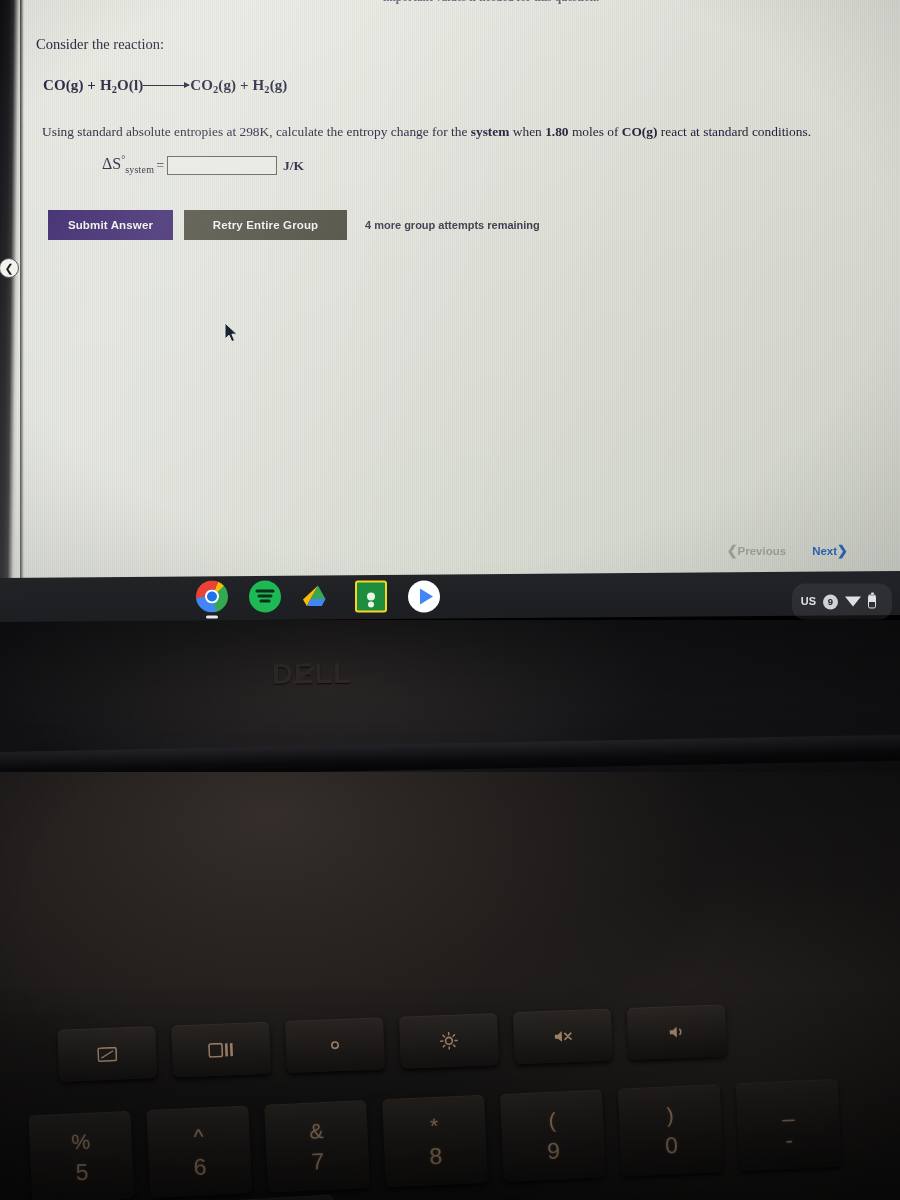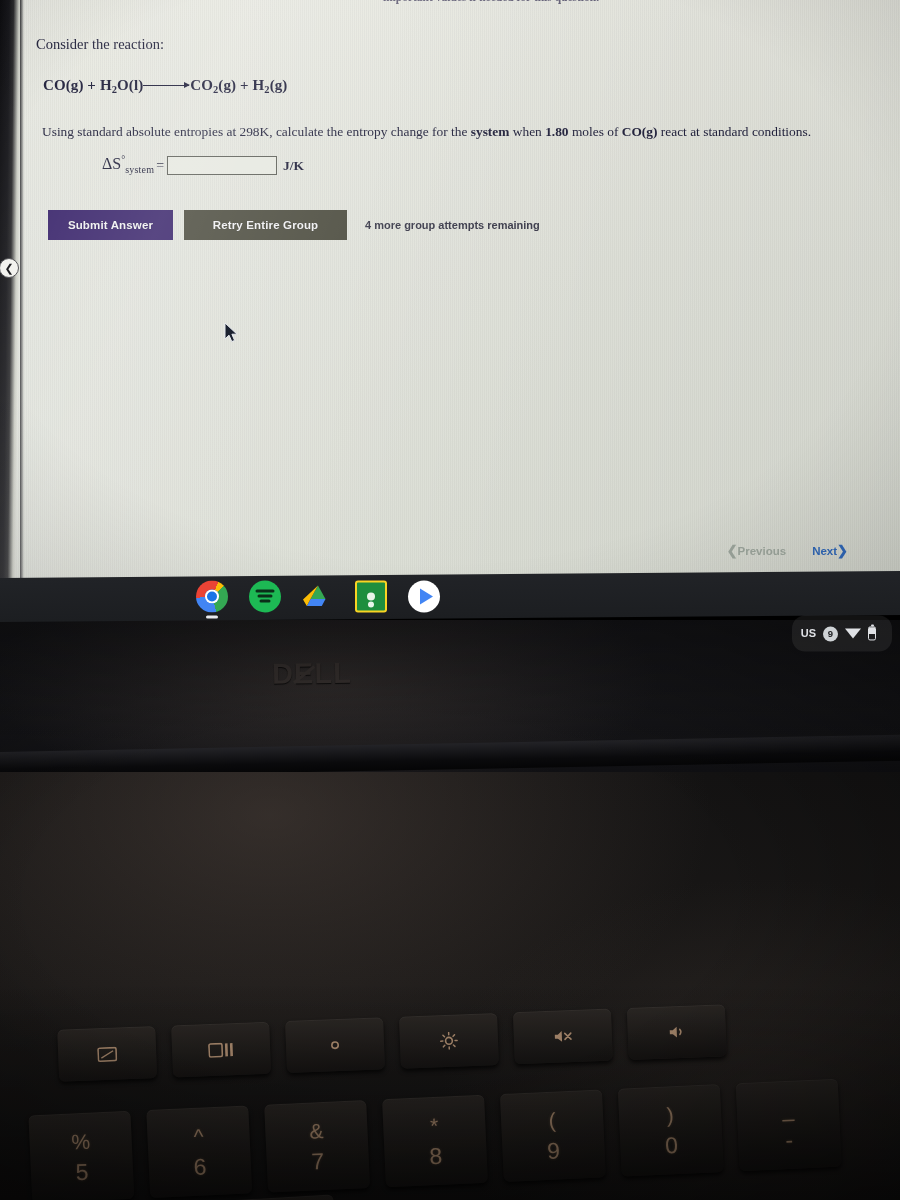--- a/index.html
+++ b/index.html
@@ -160,21 +160,21 @@
   
   .ic-play { background: #ffffff; display: flex; align-items: center; justify-content: center; }
   .ic-play::after {
     content: ""; width: 0; height: 0; margin-left: 4px;
     border-left: 13px solid #4285f4; border-top: 8px solid transparent; border-bottom: 8px solid transparent;
   }
 
   #shelf-tray {
     position: absolute; right: 8px; top: 9px; height: 26px; padding: 18px 9px;
     background: rgba(255,255,255,0.07); border-radius: 13px;
-    display: flex; align-items: center; gap: 7px; margin-top: 32px;
+    display: flex; align-items: center; gap: 7px;
   }
   .tray-kb { font-family: "Liberation Sans", sans-serif; font-size: 11px; color: #dfe1e5; font-weight: 600; }
   .tray-badge {
     width: 15px; height: 15px; border-radius: 50%; background: #cfd3d6; color: #202124;
     font-family: "Liberation Sans", sans-serif; font-size: 9.5px; font-weight: 700;
     display: flex; align-items: center; justify-content: center;
   }
   .tray-wifi { width: 0; height: 0; border-left: 8px solid transparent; border-right: 8px solid transparent; border-top: 10px solid #dfe1e5; }
   .tray-batt { width: 8px; height: 14px; border: 1.5px solid #dfe1e5; border-radius: 2px; position: relative; background: linear-gradient(180deg, #dfe1e5 0 55%, transparent 55%); }
   .tray-batt::before { content: ""; position: absolute; left: 1.5px; top: -3px; width: 3px; height: 2px; background: #dfe1e5; border-radius: 1px; }

